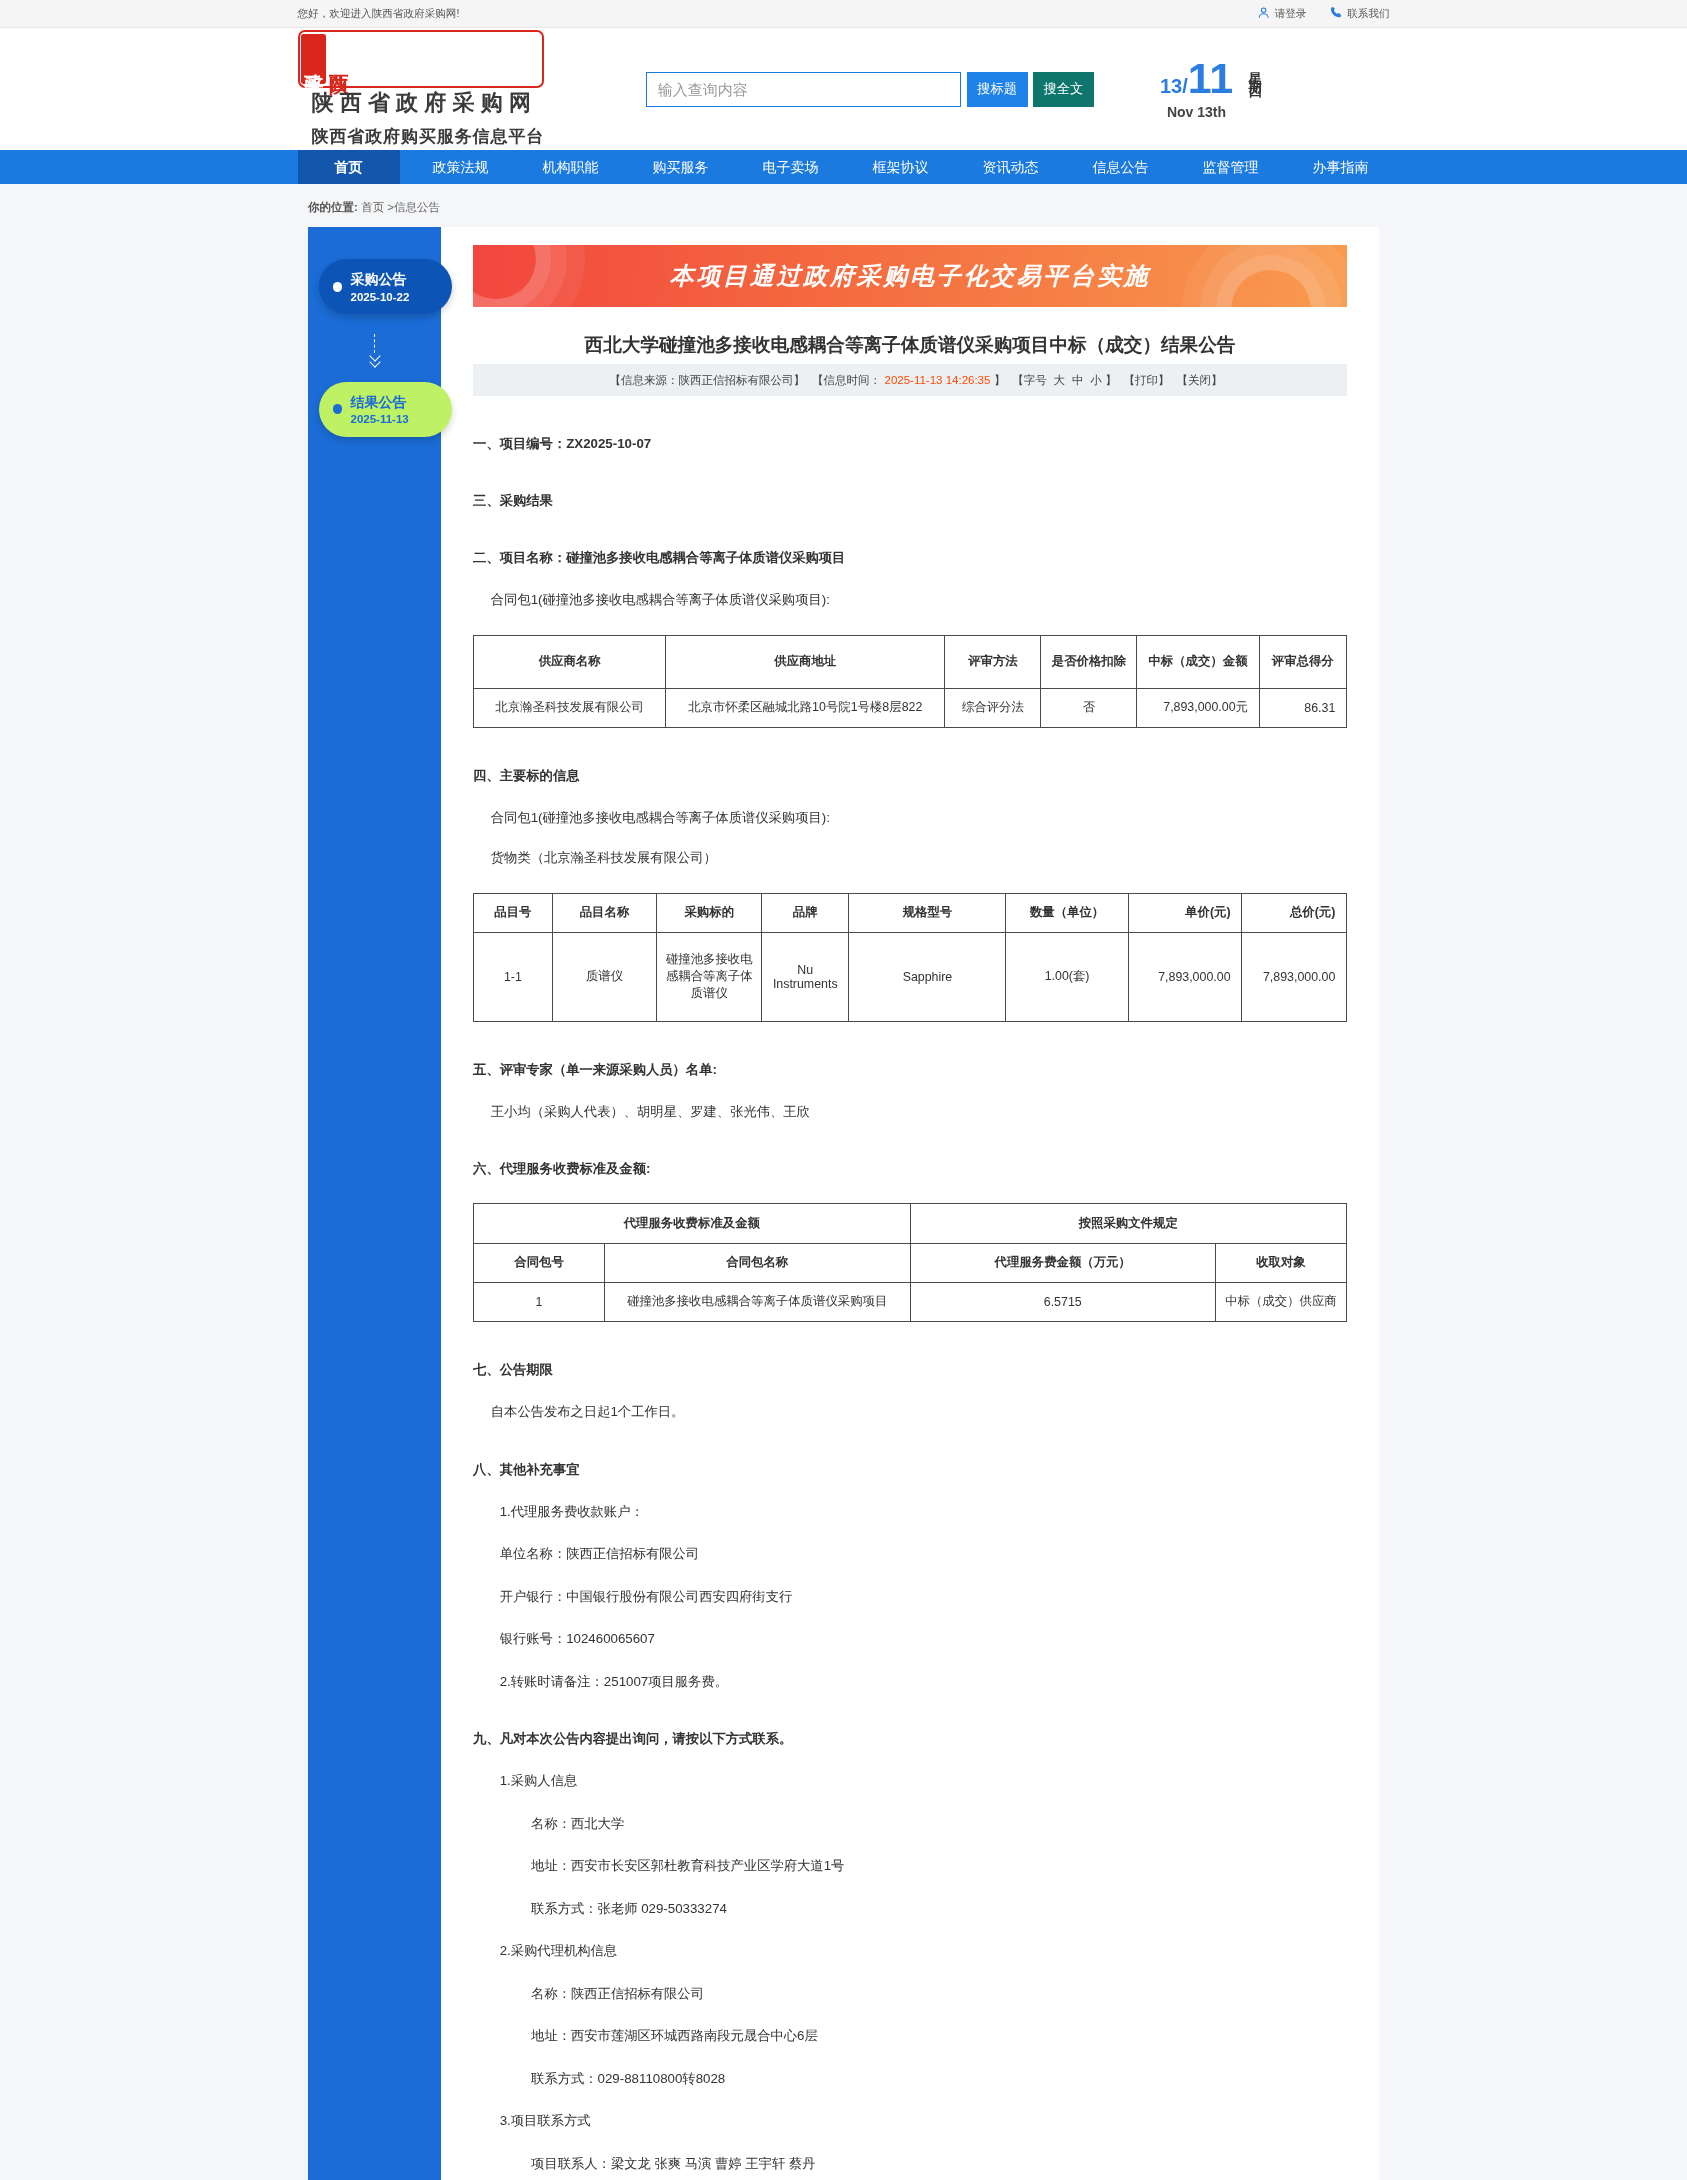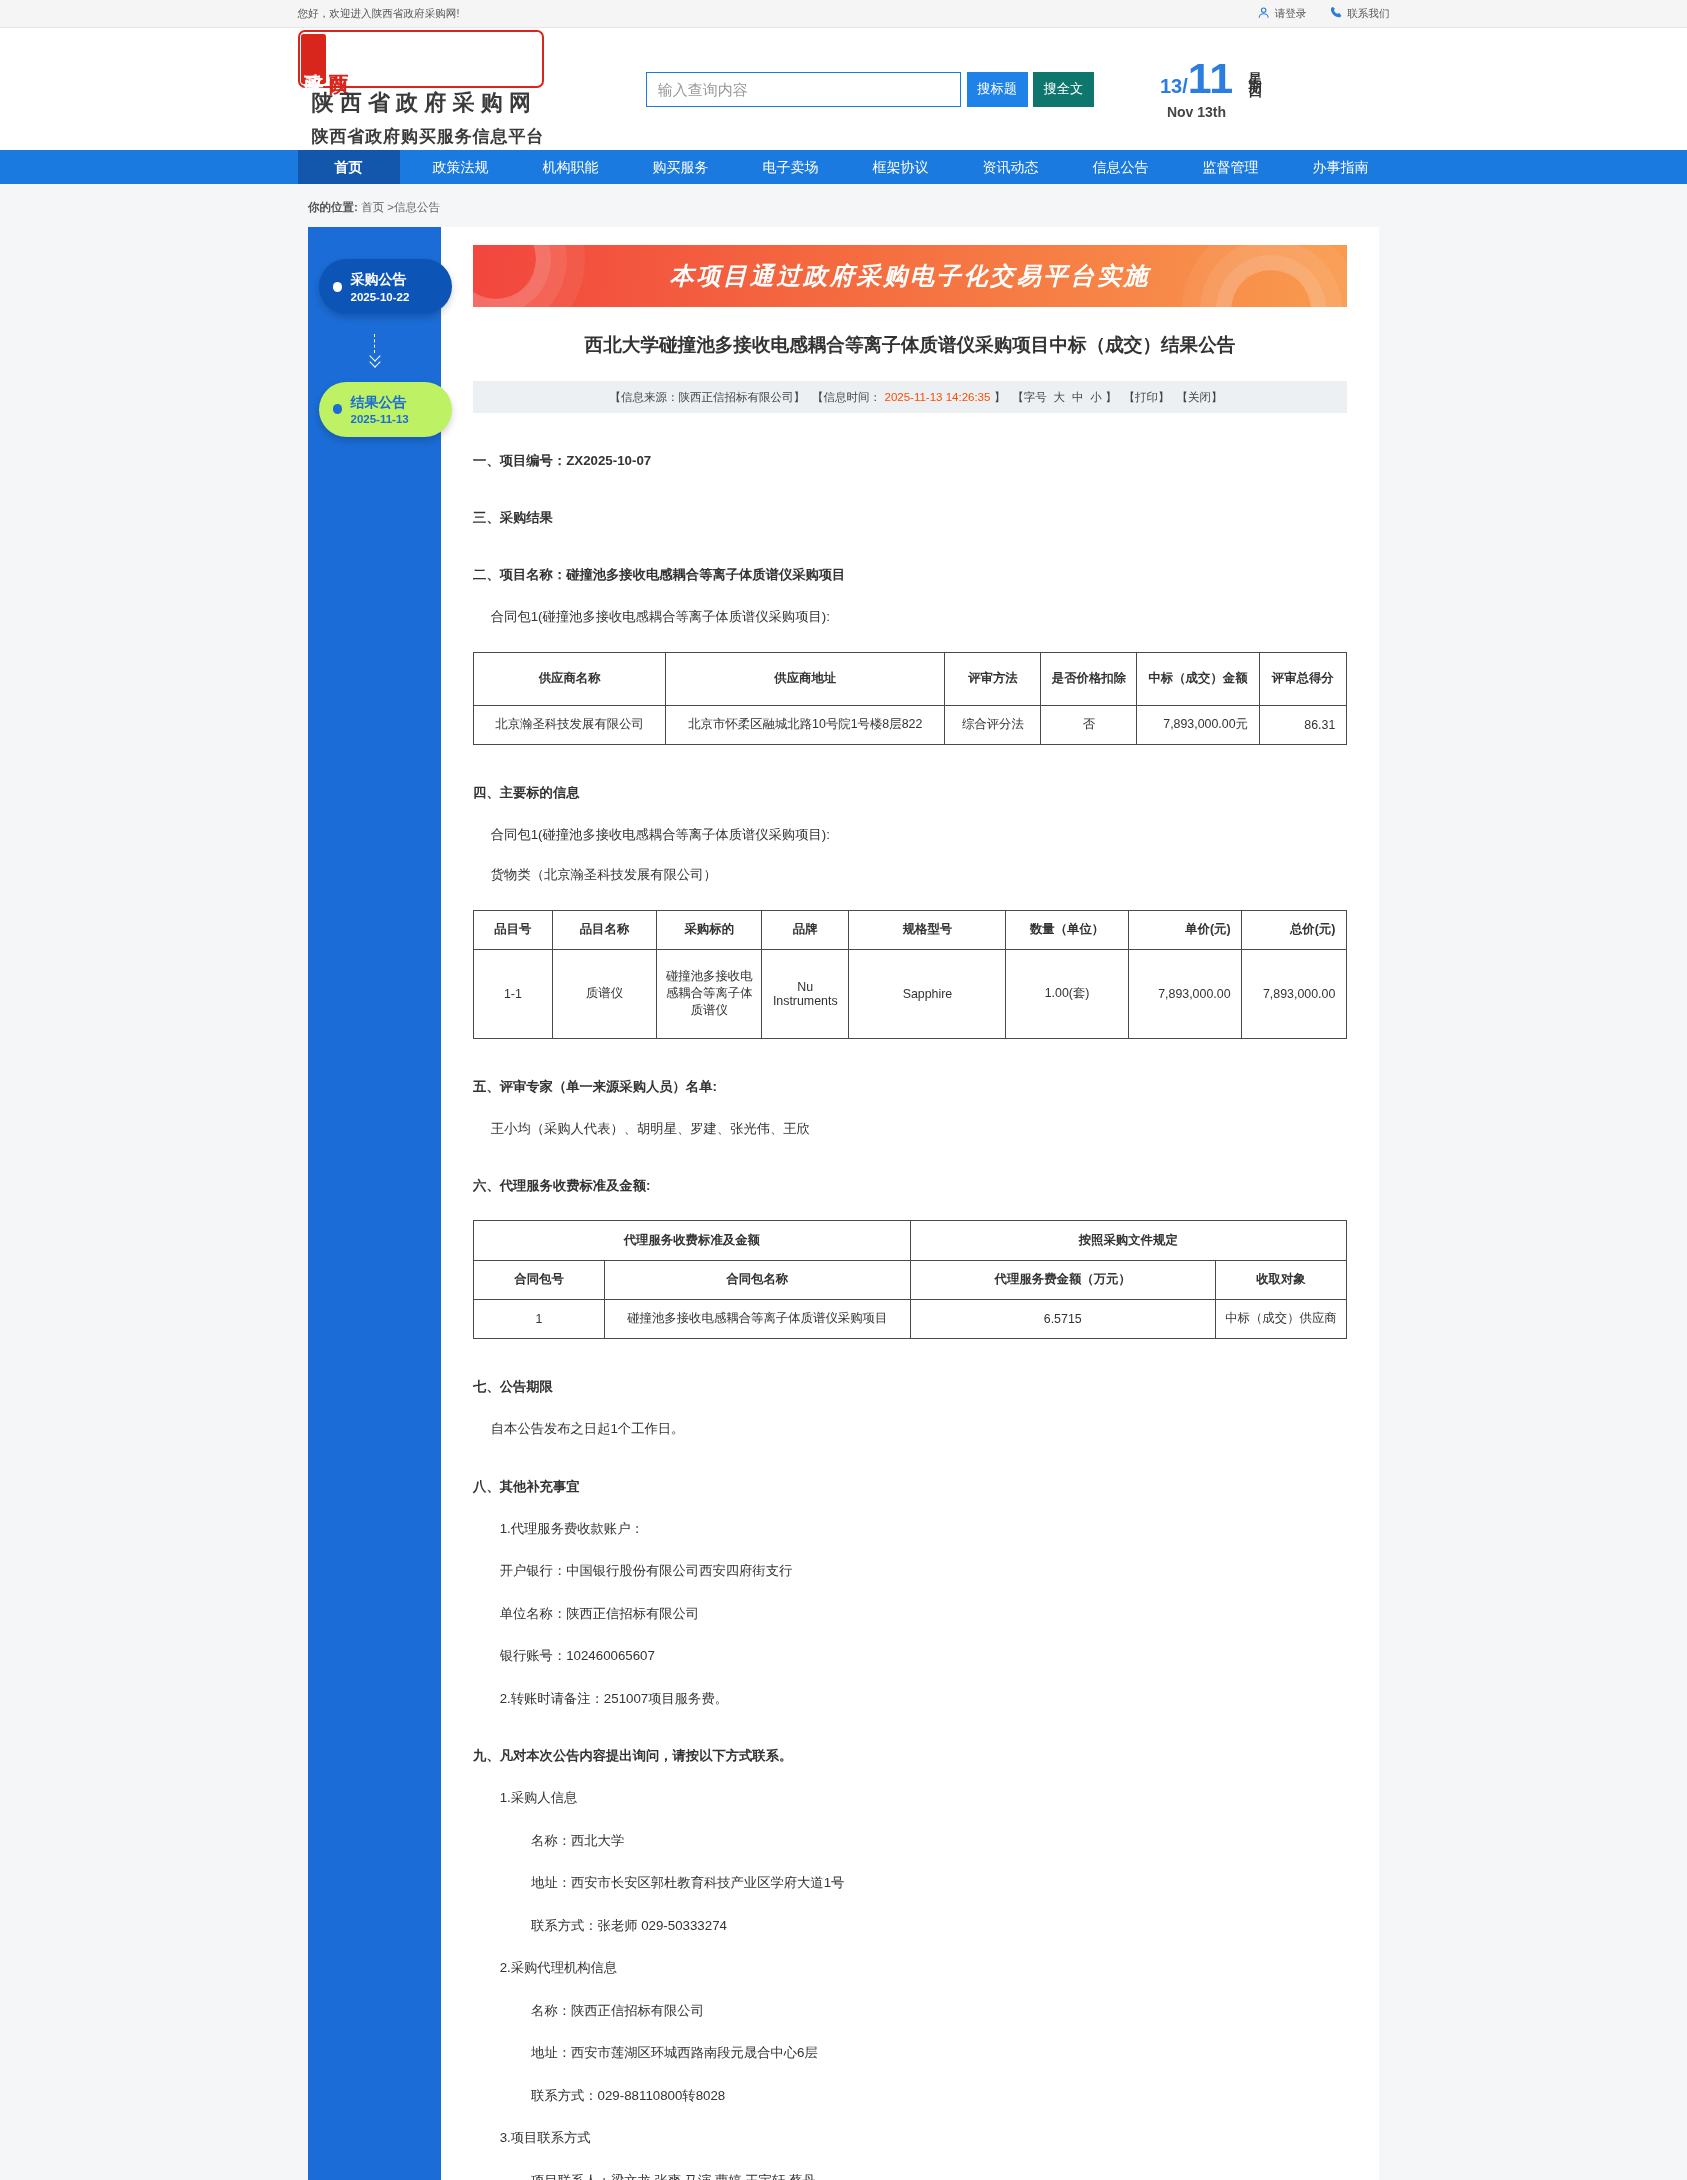--- a/index.html
+++ b/index.html
@@ -64,21 +64,21 @@
   .chev { width:8px; height:8px; border-right:1.8px solid #fff; border-bottom:1.8px solid #fff; transform:rotate(45deg); margin-top:-1.8px; }
 
   .main { flex:1; padding:17.7px 32px 53px; }
   .banner { position:relative; overflow:hidden; height:62px; background:linear-gradient(95deg,#f2463e 0%,#f4693f 40%,#f99b4e 100%); display:flex; align-items:center; justify-content:center; }
   .banner-text { color:#fff; font-size:24px; font-weight:bold; font-style:italic; letter-spacing:2.7px; position:relative; z-index:2; }
   .banner::before, .banner::after { content:""; position:absolute; width:80px; height:80px; border-radius:50%; border:0.9px solid rgba(255,255,255,.25);
     box-shadow:0 0 0 14px rgba(255,255,255,.10), 0 0 0 30px rgba(255,255,255,.08), 0 0 0 48px rgba(255,255,255,.06); }
   .banner::before { left:-17.7px; top:-26.6px; }
   .banner::after { right:35px; bottom:-44px; }
   .article-title { text-align:center; font-size:18.6px; font-weight:bold; color:#333; margin-top:25px; }
-  .meta { background:#edf0f3; height:32px; line-height:32px; text-align:center; font-size:11.5px; color:#444; margin-top:23px;padding-left:12px; }
+  .meta { background:#edf0f3; height:32px; line-height:32px; text-align:center; font-size:11.5px; color:#444; margin-top:6px;padding-left:12px; }
   .meta .red { color:#ff4a00; }
   .meta span { margin:0 1.8px; }
   .meta .clickable { cursor:pointer; }
 
   .sec-h { font-size:13.3px; font-weight:bold; color:#333; margin-top:39px; }
   .line { font-size:13.3px; color:#333; margin-top:23px; line-height:19.5px; }
   .line-tight { margin-top:21px; }
   .ind-a { padding-left:17.7px; }
   .ind-b { padding-left:26.6px; }
   .ind-c { padding-left:58px; }
@@ -296,22 +296,22 @@
             <td>中标（成交）供应商</td>
           </tr>
         </tbody>
           </table>
 
         <div class="sec-h">七、公告期限</div>
         <div class="line ind-a">自本公告发布之日起1个工作日。</div>
 
         <div class="sec-h">八、其他补充事宜</div>
         <div class="line ind-b">1.代理服务费收款账户：</div>
+        <div class="line ind-b">单位名称：陕西正信招标有限公司</div>
         <div class="line ind-b">开户银行：中国银行股份有限公司西安四府街支行</div>
-        <div class="line ind-b">单位名称：陕西正信招标有限公司</div>
         <div class="line ind-b">银行账号：102460065607</div>
         <div class="line ind-b">2.转账时请备注：251007项目服务费。</div>
 
         <div class="sec-h">九、凡对本次公告内容提出询问，请按以下方式联系。</div>
         <div class="line ind-b">1.采购人信息</div>
         <div class="line ind-c">名称：西北大学</div>
         <div class="line ind-c">地址：西安市长安区郭杜教育科技产业区学府大道1号</div>
         <div class="line ind-c">联系方式：张老师 029-50333274</div>
         <div class="line ind-b">2.采购代理机构信息</div>
         <div class="line ind-c">名称：陕西正信招标有限公司</div>

